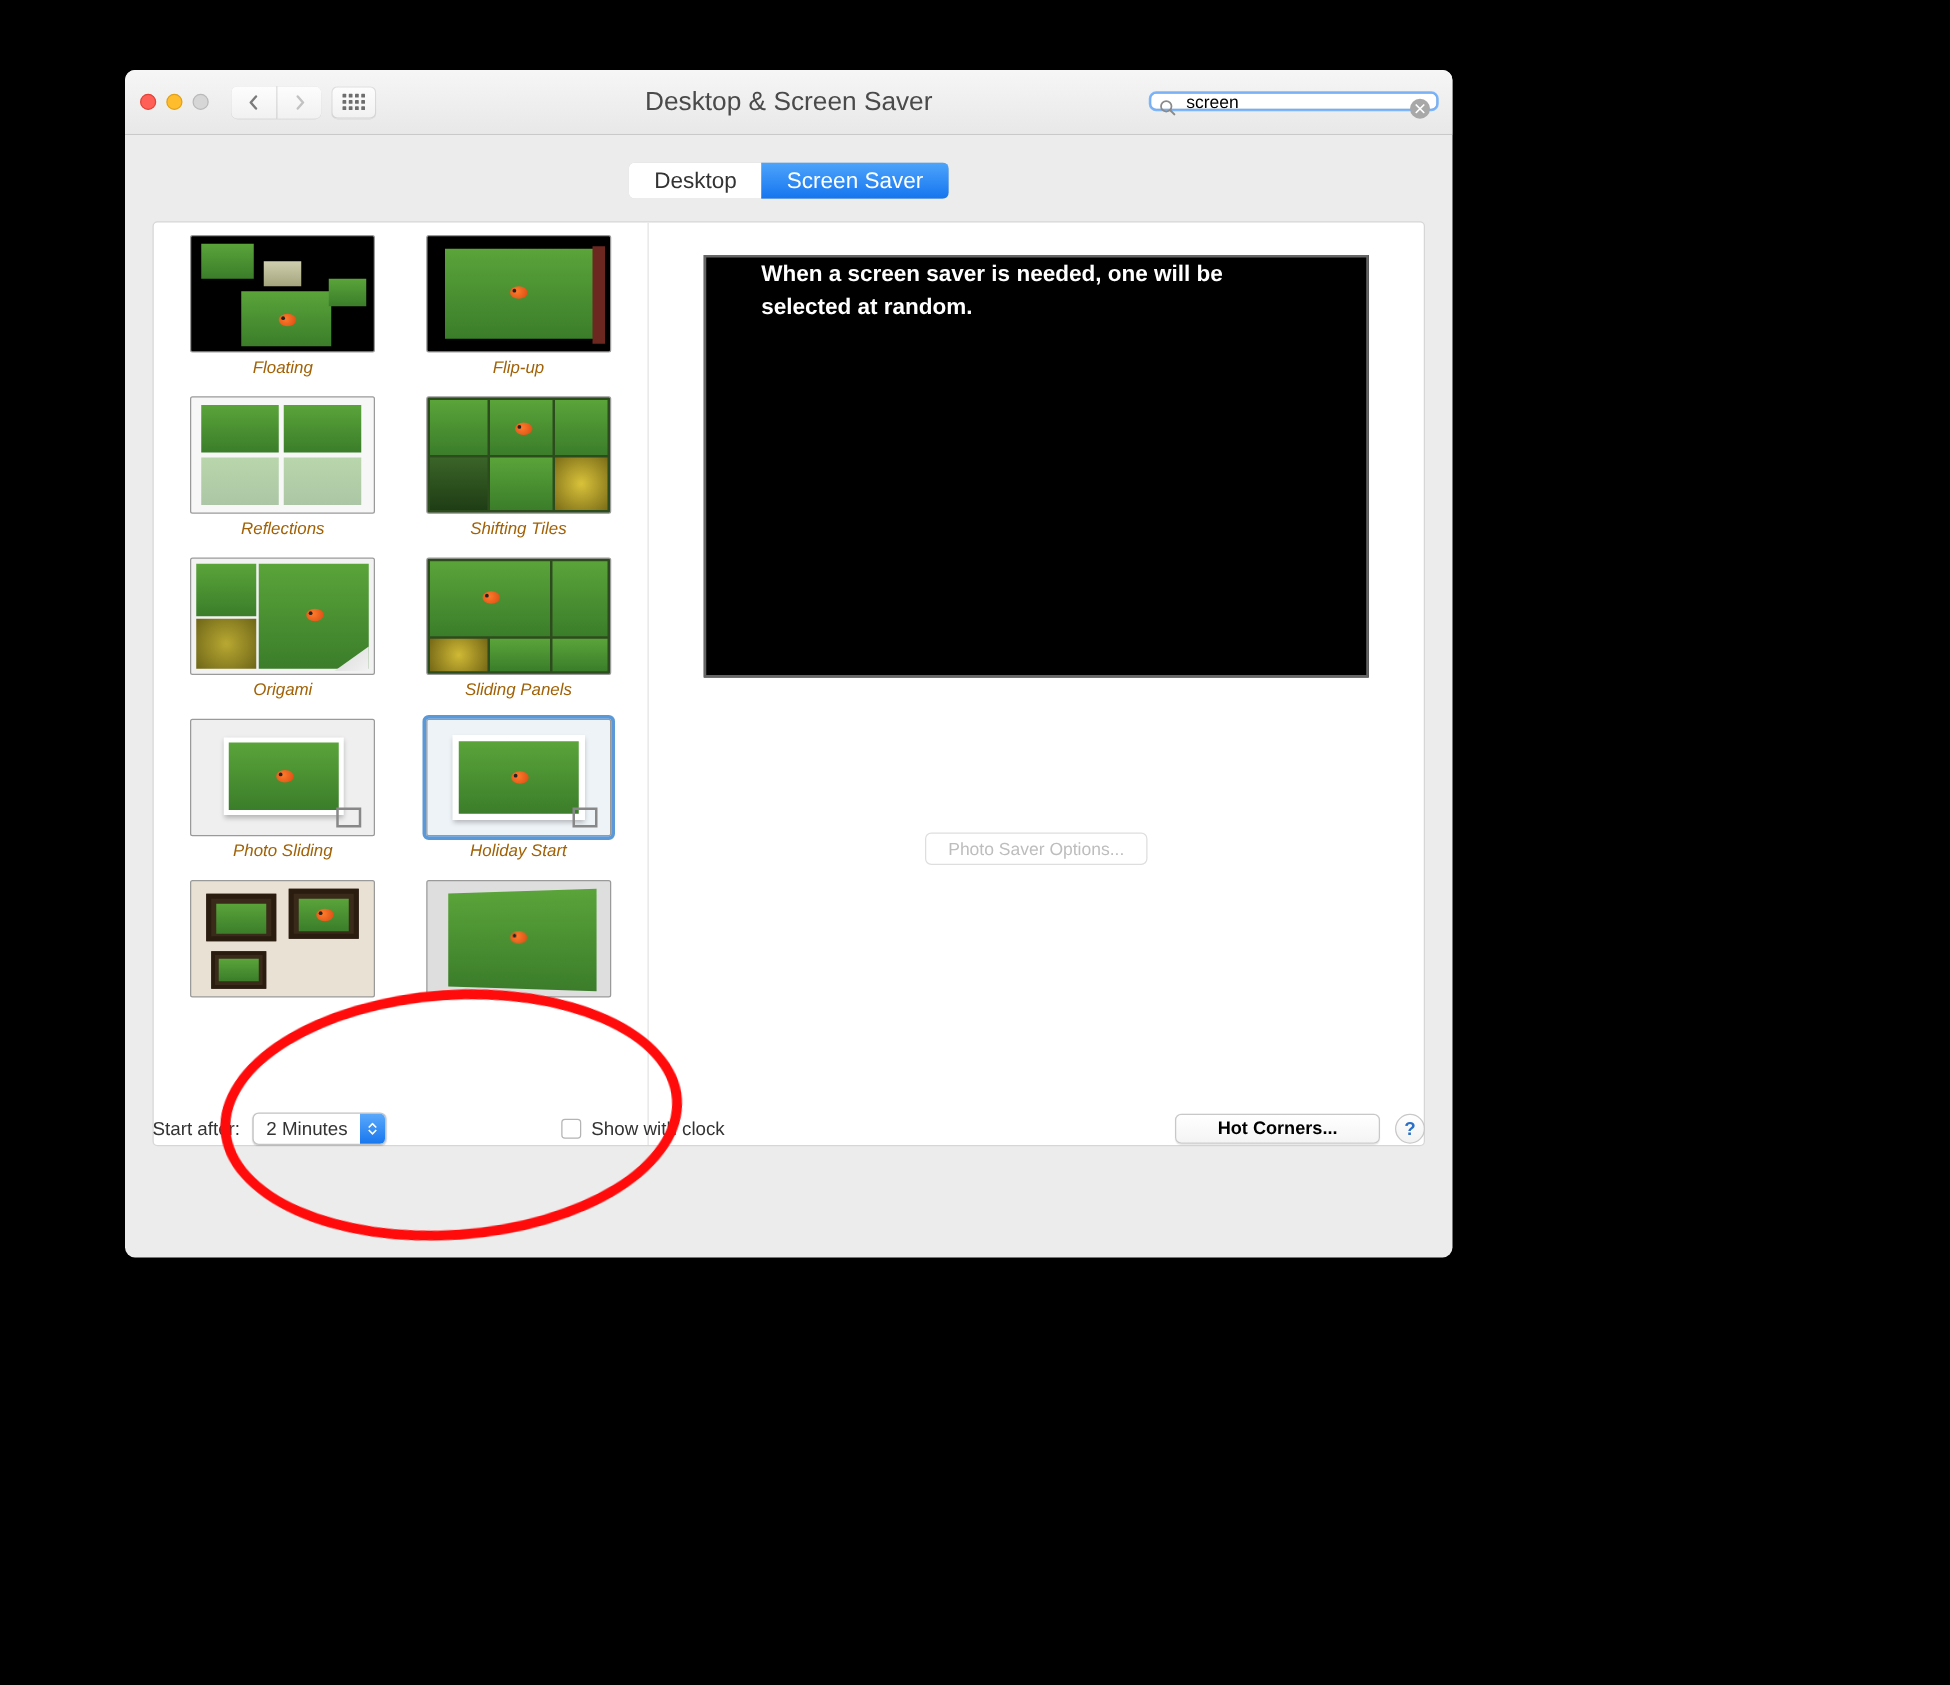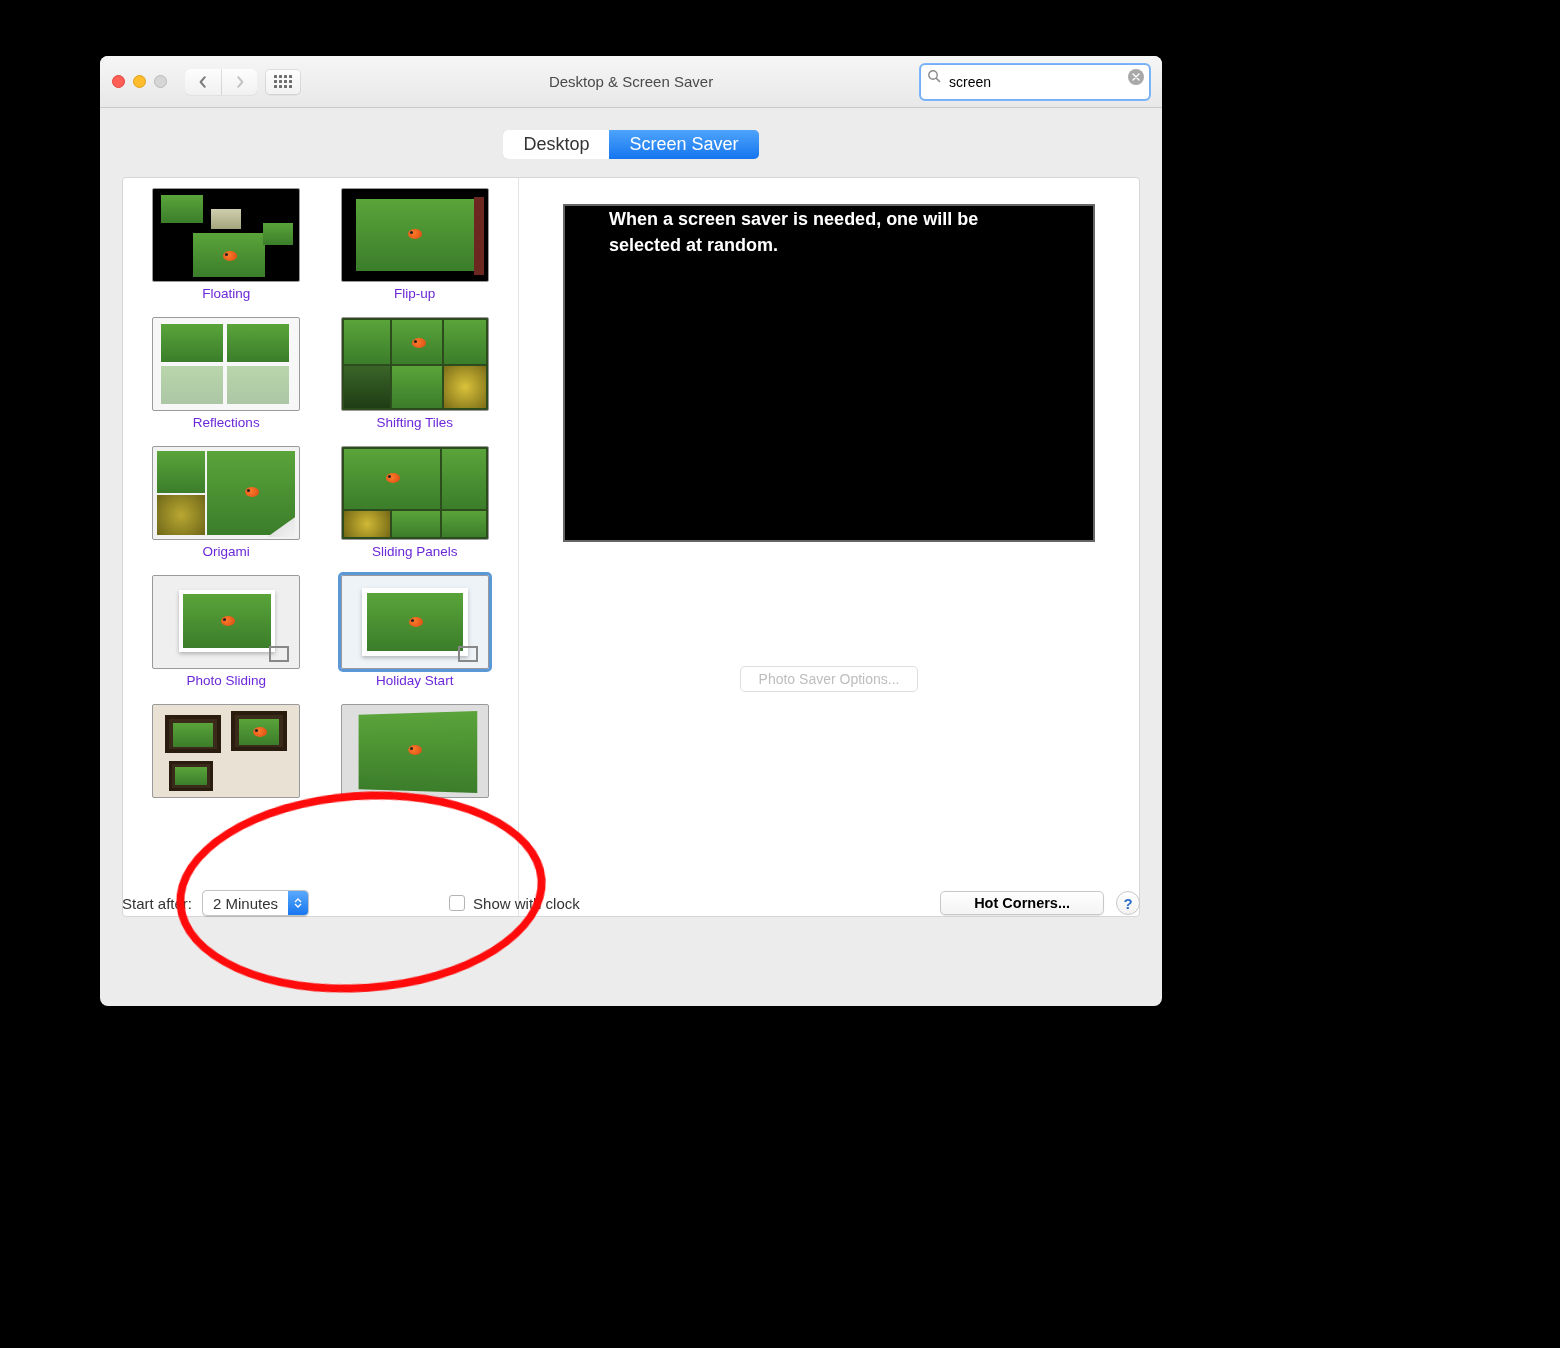--- a/index.html
+++ b/index.html
@@ -68,32 +68,32 @@
     }
     .grid-dots {
       display: grid; grid-template-columns: repeat(4, 3px); grid-template-rows: repeat(3, 3px);
       gap: 2px;
     }
     .grid-dots span { background:#6d6d6d; width:3px; height:3px; border-radius:0.5px; }
     .win-title {
       position: absolute;
       left: 0; right: 0;
       text-align: center;
-      font-size: 15px;
+      font-size: 21px;
       color: #4a4a4a;
       pointer-events: none;
     }
     .search-wrap {
       margin-left: auto;
       position: relative;
       width: 230px;
     }
     .search-input {
       width: 100%;
-      height: 36px;
+      height: 14px;
       border-radius: 5px;
       border: 1px solid #c8c8c8;
       background: #fff;
       padding: 0 28px 0 28px;
       font-size: 14px;
       outline: 2px solid rgba(96,168,252,0.8);
       outline-offset: -1px;
     }
     .search-icon {
       position: absolute; left: 7px; top: 5px; color: #888;
@@ -150,22 +150,23 @@
       background: #000;
       position: relative;
       overflow:hidden;
     }
     .thumb.selected {
        outline: 3px solid #5a98d8;
        outline-offset: 0px;
     }
     .saver-label {
       font-size: 13.5px;
-      color: #6d28d9;
+      color: #a16207;
       margin: 4px 0 12px;
+      font-style: italic;
     }
     
     .green-photo {
       position:absolute; background: linear-gradient(#5aa43a,#3b7d2a);
     }
     .bug { position:absolute; width:14px;height:10px; background: radial-gradient(circle at 40% 40%, #ff7a2a, #d54a12); border-radius: 50% 50% 50% 50%; }
     .bug::after{content:"";position:absolute;left:2px;top:2px;width:3px;height:3px;border-radius:50%;background:#222;}
 
     .right-pane {
       flex: 1;

